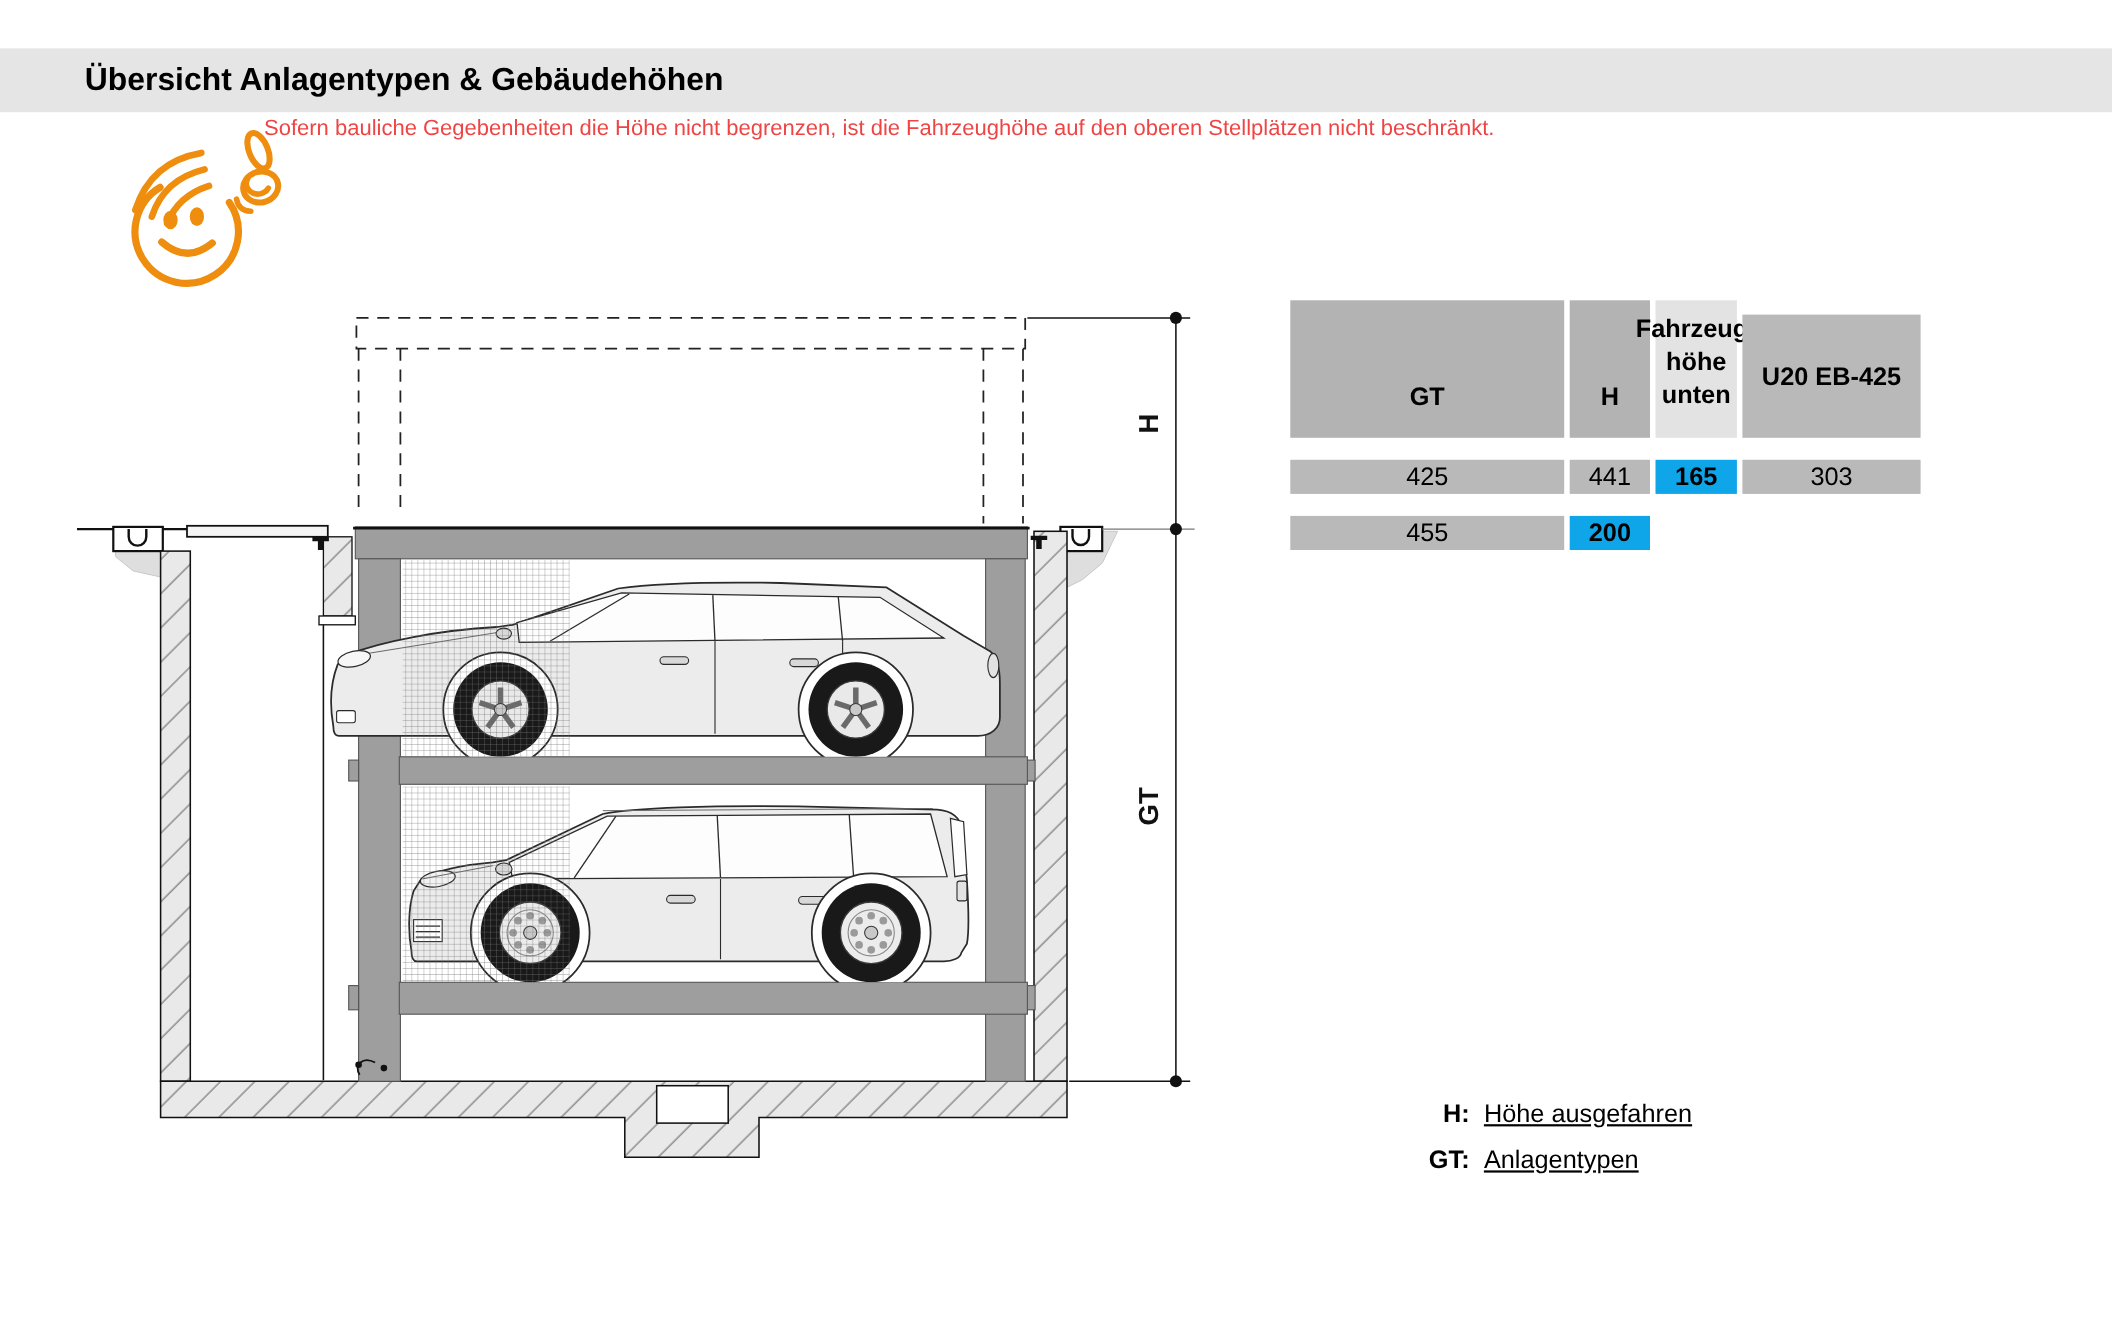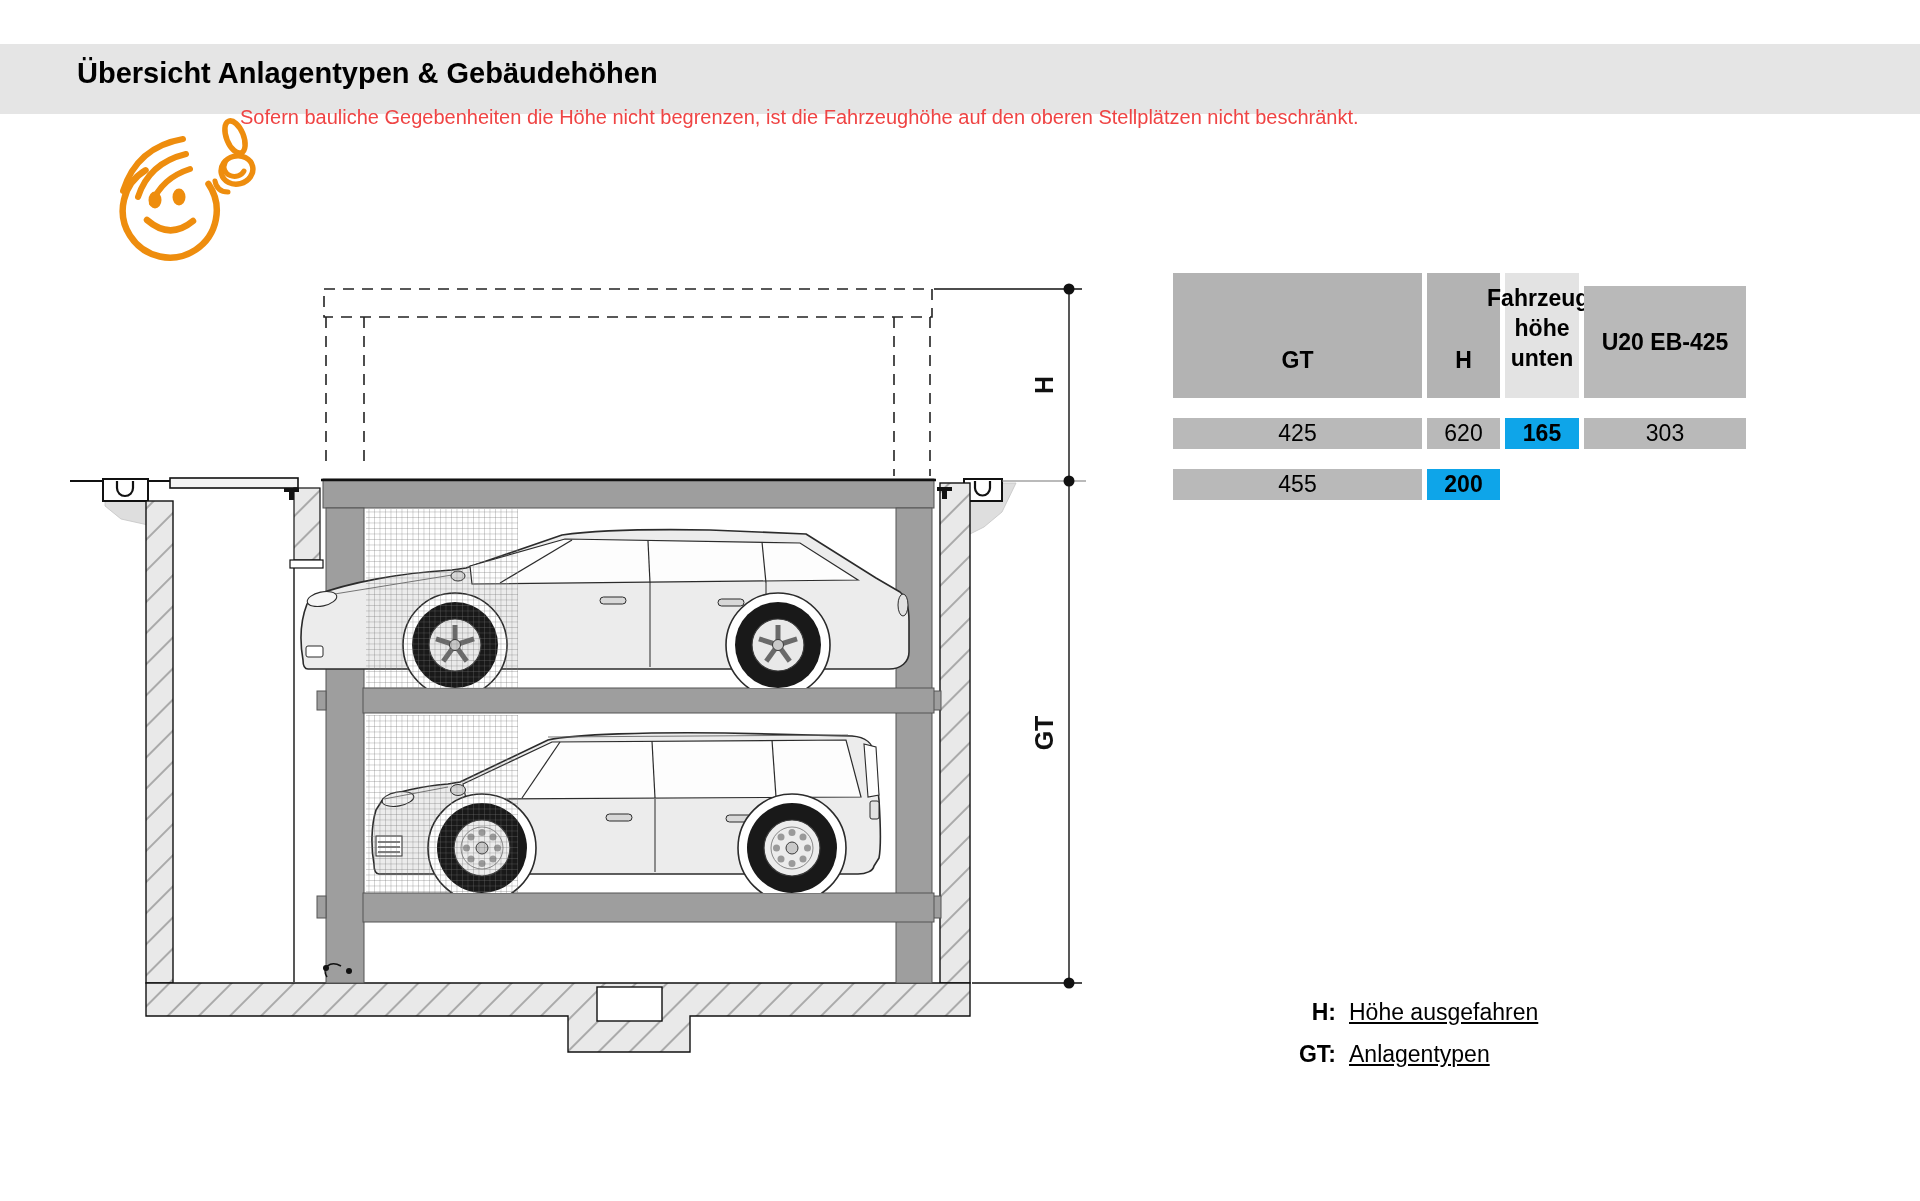--- a/index.html
+++ b/index.html
@@ -1,19 +1,19 @@
 <!DOCTYPE html>
 <html><head>
 <meta charset="utf-8">
 <style>
   html,body{margin:0;padding:0;background:#fff;}
   #page{position:relative;width:1920px;height:1201px;background:#ffffff;overflow:hidden;
         font-family:"Liberation Sans", sans-serif;color:#000;}
   
-  #titlebar{position:absolute;left:0;top:44px;width:1920px;height:70px;background:#e5e5e5;}
+  #titlebar{position:absolute;left:0;top:44px;width:1920px;height:58px;background:#e5e5e5;}
   #titlebar h1{margin:0;padding:0 0 0 77px;font-size:29px;line-height:58px;font-weight:bold;color:#000;}
   
   #note{position:absolute;left:240px;top:106px;width:1340px;font-size:20px;color:#ef4444;}
   
   #smiley{position:absolute;left:85px;top:93px;}
   
   #typtable{position:absolute;left:1173px;top:273px;display:grid;
             grid-template-columns:249px 73px 74px 162px;column-gap:5px;
             grid-template-rows:125px 44px 44px;row-gap:7px;}
   .th{background:#b3b3b3;font-weight:bold;font-size:23px;display:flex;align-items:flex-end;justify-content:center;padding-bottom:24px;box-sizing:border-box;text-align:center;}
@@ -252,21 +252,21 @@
 
   <div id="typtable">
     <div class="th">GT</div>
     <div class="th">H</div>
     <div class="th th-light">Fahrzeug-
 höhe
 unten</div>
 
     <div class="td td-bold">U20 EB-425</div>
     <div class="td">425</div>
-    <div class="td">620</div>
+    <div class="td">441</div>
     <div class="td td-light">165</div>
 
     <div class="td">303</div>
     <div class="td">455</div>
     <div class="td td-light">200</div>
   </div>
 
   <div id="legend">
     <div class="legrow">
       <span class="lab">H:</span>

